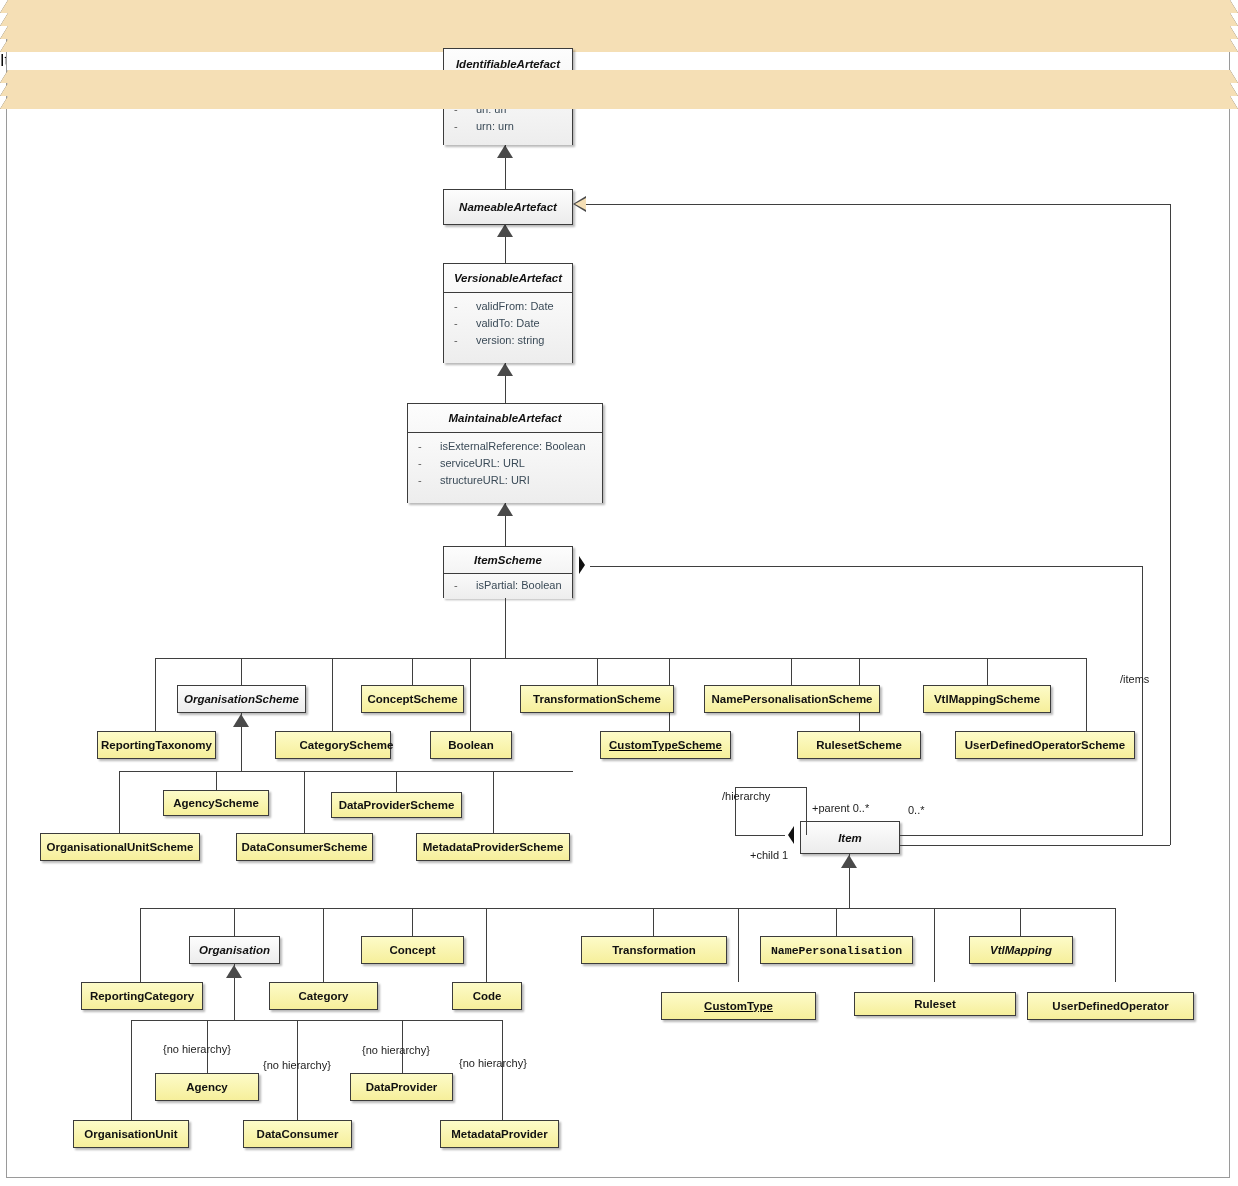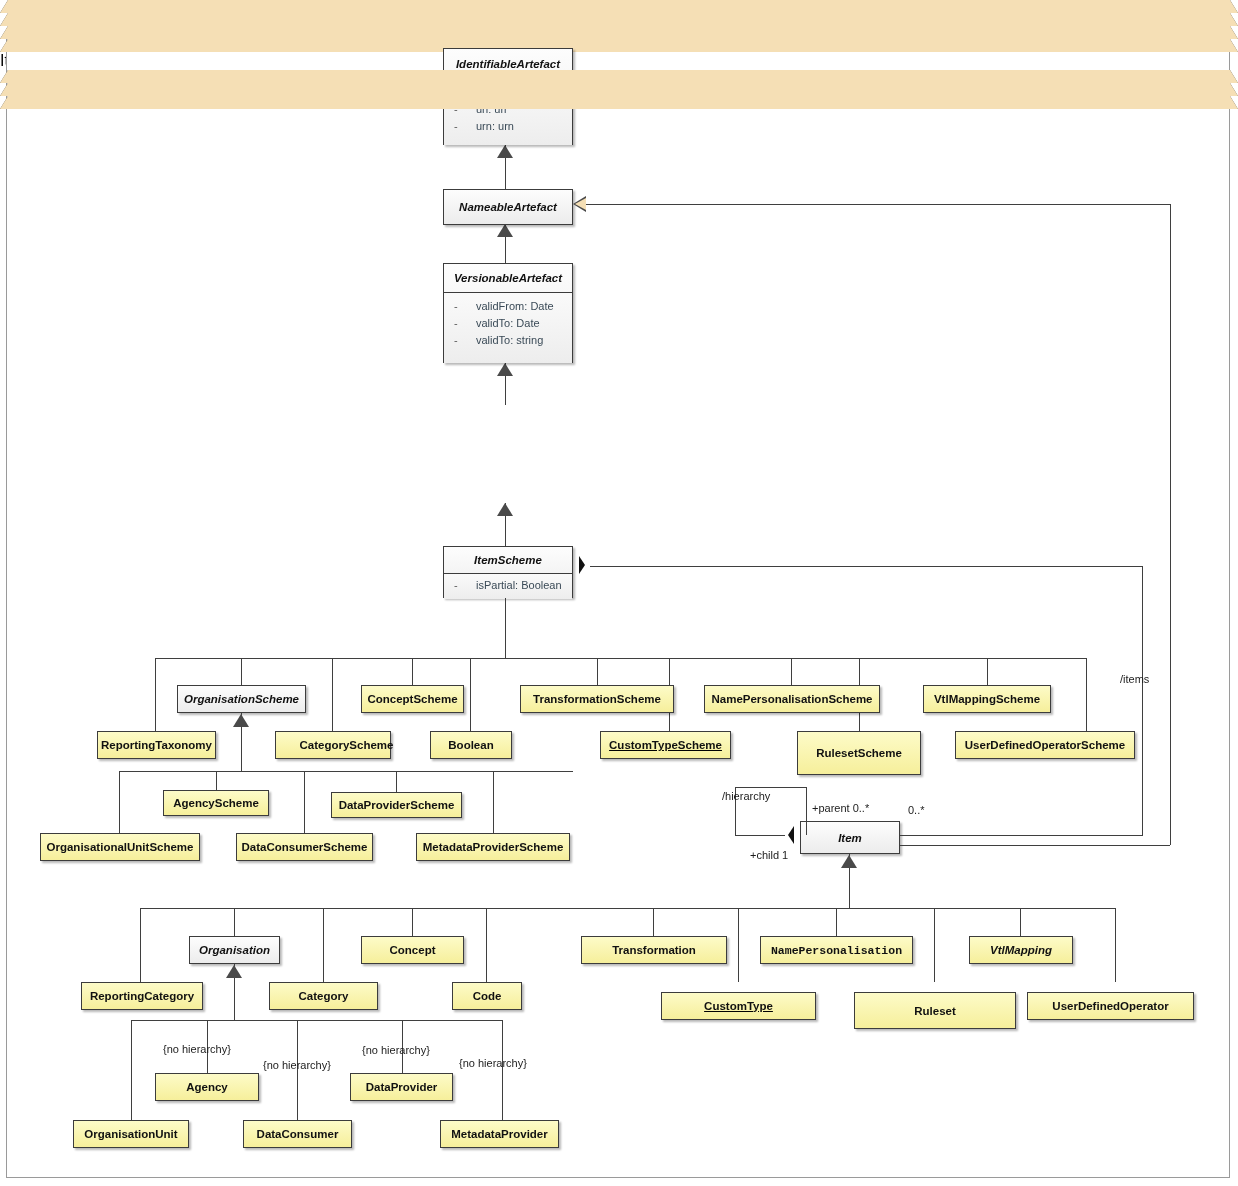--- a/index.html
+++ b/index.html
@@ -107,25 +107,33 @@
   <div class="cls abstract-bg" style="left:443px;top:189px;width:130px;height:36px;">
     <div class="cls-title ital">NameableArtefact</div>
   </div>
 
   
   <div class="cls abstract-bg" style="left:443px;top:263px;width:130px;height:100px;">
     <div class="cls-head" style="height:29px;">VersionableArtefact</div>
     <div class="cls-attrs" style="height:70px;">
       <div class="attr"><span class="vis">-</span><span>validFrom: Date</span></div>
       <div class="attr"><span class="vis">-</span><span>validTo: Date</span></div>
-      <div class="attr"><span class="vis">-</span><span>validTo: string</span></div>
+      <div class="attr"><span class="vis">-</span><span>version: string</span></div>
     </div>
   </div>
 
   
+  <div class="cls abstract-bg" style="left:407px;top:403px;width:196px;height:100px;">
+    <div class="cls-head" style="height:29px;">MaintainableArtefact</div>
+    <div class="cls-attrs" style="height:70px;">
+      <div class="attr"><span class="vis">-</span><span>isExternalReference: Boolean</span></div>
+      <div class="attr"><span class="vis">-</span><span>serviceURL: URL</span></div>
+      <div class="attr"><span class="vis">-</span><span>structureURL: URI</span></div>
+    </div>
+  </div>
 
   
   <div class="cls abstract-bg" style="left:443px;top:546px;width:130px;height:52px;">
     <div class="cls-head" style="height:27px;">ItemScheme</div>
     <div class="cls-attrs" style="height:25px;padding-top:3px;">
       <div class="attr"><span class="vis">-</span><span>isPartial: Boolean</span></div>
     </div>
   </div>
 
   
@@ -200,21 +208,21 @@
   </div>
   <div class="cls yellow" style="left:275px;top:731px;width:116px;height:28px;padding-left:27px;">
     <div class="cls-title">CategoryScheme</div>
   </div>
   <div class="cls yellow" style="left:430px;top:731px;width:82px;height:28px;">
     <div class="cls-title">Boolean</div>
   </div>
   <div class="cls yellow" style="left:600px;top:731px;width:131px;height:28px;text-decoration:underline;">
     <div class="cls-title">CustomTypeScheme</div>
   </div>
-  <div class="cls yellow" style="left:797px;top:731px;width:124px;height:44px;">
+  <div class="cls yellow" style="left:797px;top:731px;width:124px;height:28px;">
     <div class="cls-title">RulesetScheme</div>
   </div>
   <div class="cls yellow" style="left:955px;top:731px;width:180px;height:28px;">
     <div class="cls-title">UserDefinedOperatorScheme</div>
   </div>
 
   
   <div class="ln lnv" style="left:241px;top:713px;height:58px;"></div>
   <div class="tri-up-o" style="left:233px;top:714px;"></div>
   <div class="tri-up" style="left:234px;top:716px;"></div>
@@ -282,21 +290,21 @@
   </div>
   <div class="cls yellow" style="left:269px;top:982px;width:109px;height:28px;">
     <div class="cls-title">Category</div>
   </div>
   <div class="cls yellow" style="left:452px;top:982px;width:70px;height:28px;">
     <div class="cls-title">Code</div>
   </div>
   <div class="cls yellow" style="left:661px;top:992px;width:155px;height:28px;text-decoration:underline;">
     <div class="cls-title">CustomType</div>
   </div>
-  <div class="cls yellow" style="left:854px;top:992px;width:162px;height:37px;">
+  <div class="cls yellow" style="left:854px;top:992px;width:162px;height:24px;">
     <div class="cls-title">Ruleset</div>
   </div>
   <div class="cls yellow" style="left:1027px;top:992px;width:167px;height:28px;">
     <div class="cls-title">UserDefinedOperator</div>
   </div>
 
   
   <div class="ln lnv" style="left:234px;top:964px;height:56px;"></div>
   <div class="tri-up-o" style="left:226px;top:965px;"></div>
   <div class="tri-up" style="left:227px;top:967px;"></div>

